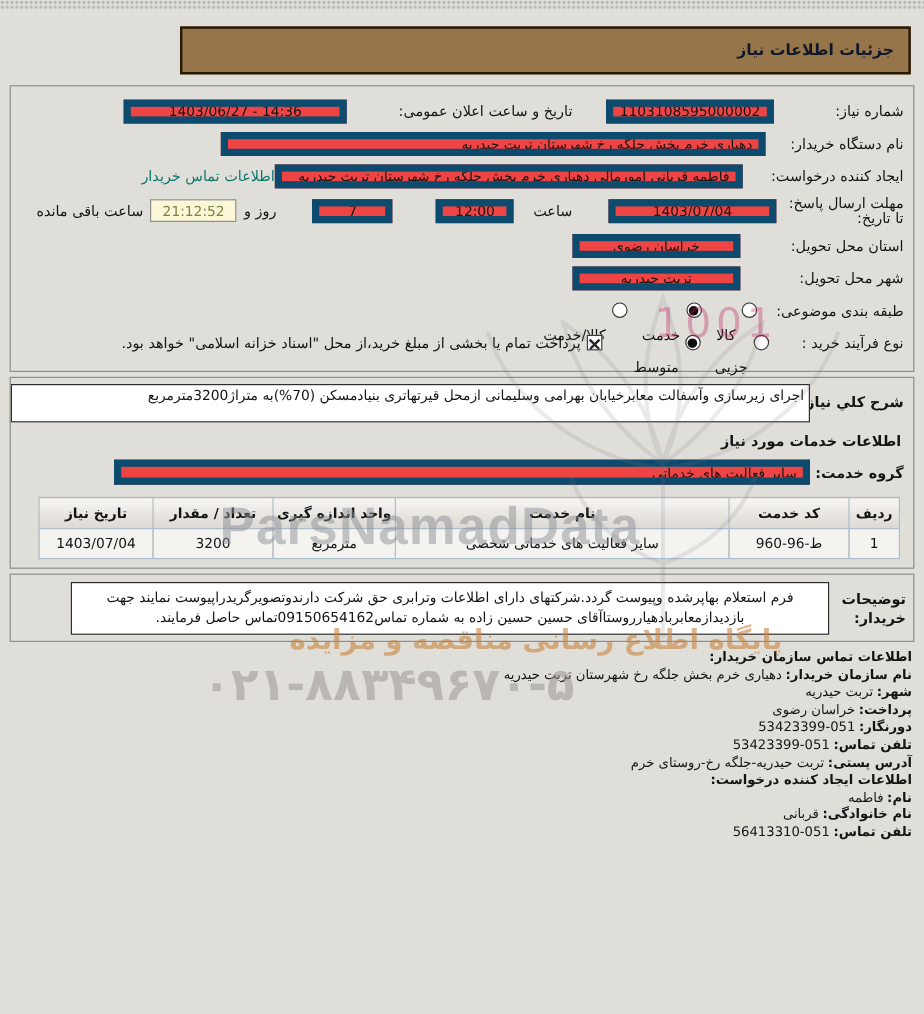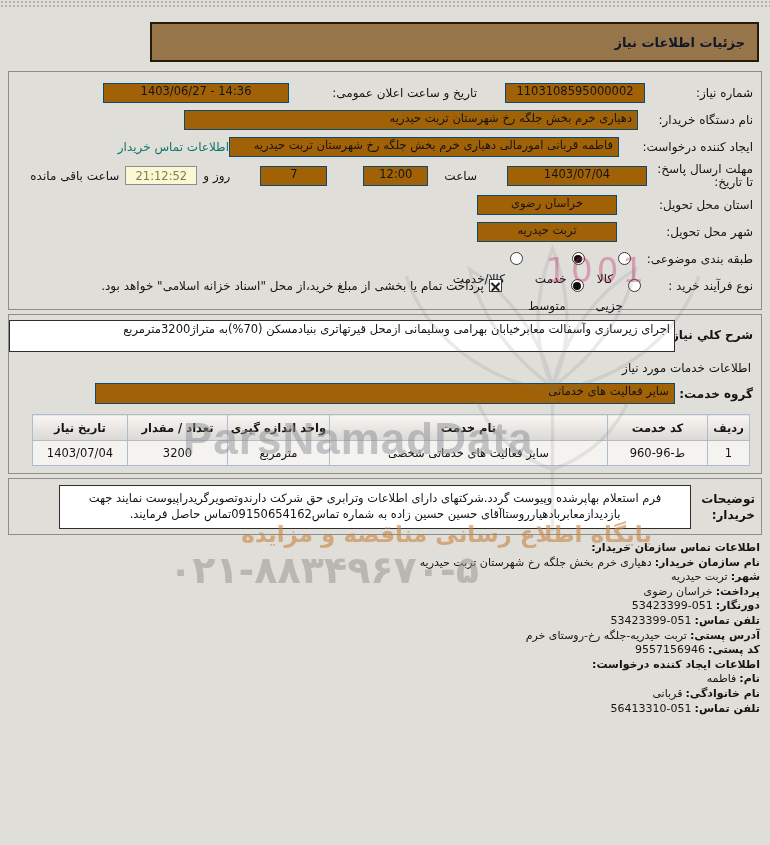--- a/index.html
+++ b/index.html
@@ -24,22 +24,22 @@
   }
   .sec{ position:absolute; right:8px; width:754px; border:1px solid #8d8d8d; }
   .sec1{ top:71px; height:239px; padding:7px 4px 0 0; }
   .sec2{ top:314px; height:160px; padding:5px 4px 0 0; }
   .sec3{ top:478px; height:57px; display:flex; align-items:center; padding:0 6px; }
 
   .frow{ display:flex; align-items:center; height:27px; padding-right:4px; }
   .lbl{ white-space:nowrap; }
   .b{ font-weight:bold; }
   .box{
-    background:#a16207; border:1px solid #0c4a6e; height:20px;
-    display:flex; justify-content:center;
+    background:#ef4444; border:6px solid #0c4a6e; height:20px;
+    display:flex; align-items:center; justify-content:center;
     font-size:11.5px; overflow:hidden; white-space:nowrap;
   }
   .box.rt{ justify-content:flex-start; padding:0 5px; }
   .num{ direction:ltr; unicode-bidi:isolate; }
 
   .w108{width:108px}.w140{width:140px}.w164{width:164px}.w186{width:186px}
   .w115{width:115px}.w454{width:454px}.w134{width:134px}.w390{width:390px}.w65{width:65px}.w67{width:67px}.w112{width:112px}
   .ml6{margin-left:6px}.ml12{margin-left:12px}.ml16{margin-left:16px}
   .ml24{margin-left:24px}.ml28{margin-left:28px}.ml30{margin-left:30px}.ml64{margin-left:64px}
 
@@ -63,21 +63,21 @@
   }
   .chk::before,.chk::after{
     content:""; position:absolute; top:5.5px; left:0px; width:11px; height:1.6px; background:#1c1c1c;
   }
   .chk::before{ transform:rotate(45deg); }
   .chk::after{ transform:rotate(-45deg); }
 
   .descrow{ display:flex; align-items:flex-start; padding-right:4px; }
   .descbox{ width:708px; height:32px; line-height:15px; font-size:11.5px;
     background:#fff; border:1px solid #2e2e2e; padding:1px 4px; overflow:hidden; }
-  .subhdr{ font-weight:normal; margin:9px 6px 0 0; }
+  .subhdr{ font-weight:bold; margin:9px 6px 0 0; }
   .grprow{ display:flex; align-items:center; margin-top:8px; padding-right:4px; }
   .grpbox{ width:580px; height:21px; margin-right:6px; }
 
   table.tbl{ border-collapse:collapse; direction:rtl; font-size:11.5px; margin:10px 7px 0 0; table-layout:fixed; width:717px; }
   .tbl th{ background:linear-gradient(#f8f6f3,#dcd8d3); font-weight:bold; height:26px;
     border:1px solid #aebdcc; padding:0 2px; }
   .tbl td{ background:#f4f3f0; height:25px; border:1px solid #aebdcc; text-align:center; padding:0 2px;
     overflow:hidden; white-space:nowrap; }
 
   .noteslbl{ width:64px; line-height:16px; font-weight:bold; }
@@ -223,21 +223,20 @@
   </div>
 
   <div class="contact">
     <div class="cline b">اطلاعات تماس سازمان خریدار:</div>
     <div class="cline"><span class="b">نام سازمان خریدار:</span><span>دهیاری خرم بخش جلگه رخ شهرستان تربت حیدریه</span></div>
     <div class="cline"><span class="b">شهر:</span><span>تربت حیدریه</span></div>
     <div class="cline"><span class="b">پرداخت:</span><span>خراسان رضوی</span></div>
     <div class="cline"><span class="b">دورنگار:</span><span class="num">53423399-051</span></div>
     <div class="cline"><span class="b">تلفن تماس:</span><span class="num">53423399-051</span></div>
     <div class="cline"><span class="b">آدرس پستی:</span><span>تربت حیدریه-جلگه رخ-روستای خرم</span></div>
-    <div class="cline"><span class="b">کد پستی:</span><span class="num">9557156946</span></div>
     <div class="cline b">اطلاعات ایجاد کننده درخواست:</div>
     <div class="cline"><span class="b">نام:</span><span>فاطمه</span></div>
     <div class="cline"><span class="b">نام خانوادگی:</span><span>قربانی</span></div>
     <div class="cline"><span class="b">تلفن تماس:</span><span class="num">56413310-051</span></div>
   </div>
 </div>
 
 <svg class="wm wm-tulip" width="415" height="345" viewBox="0 0 300 250">
   <g fill="none" stroke="#77787a" stroke-width="2.5">
     <path d="M150,15 C136,50 136,85 150,115 C164,85 164,50 150,15 Z"></path>

